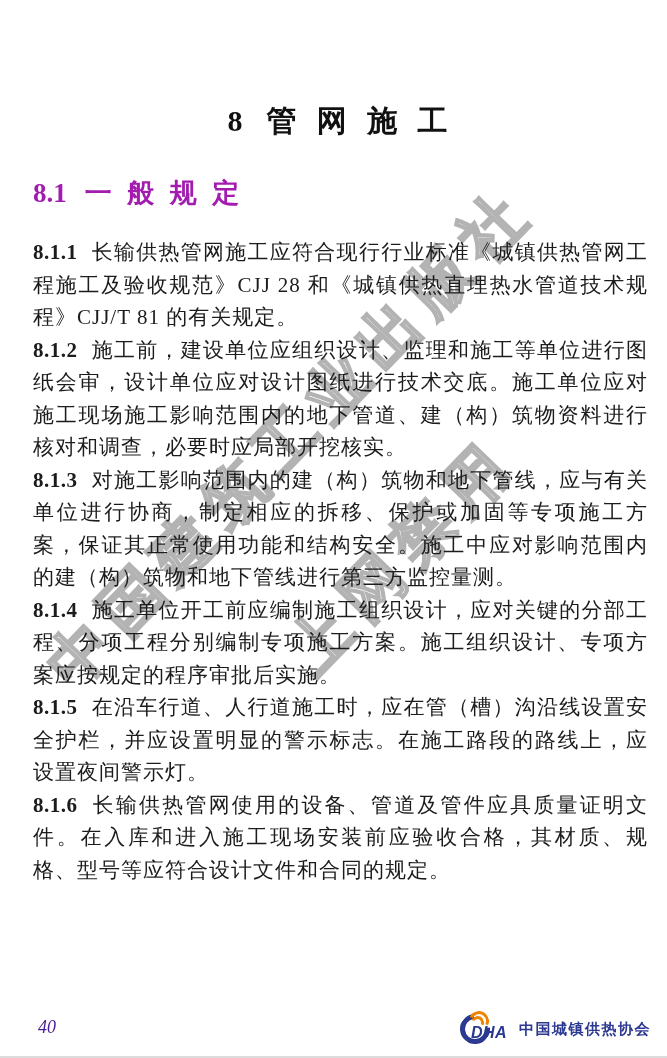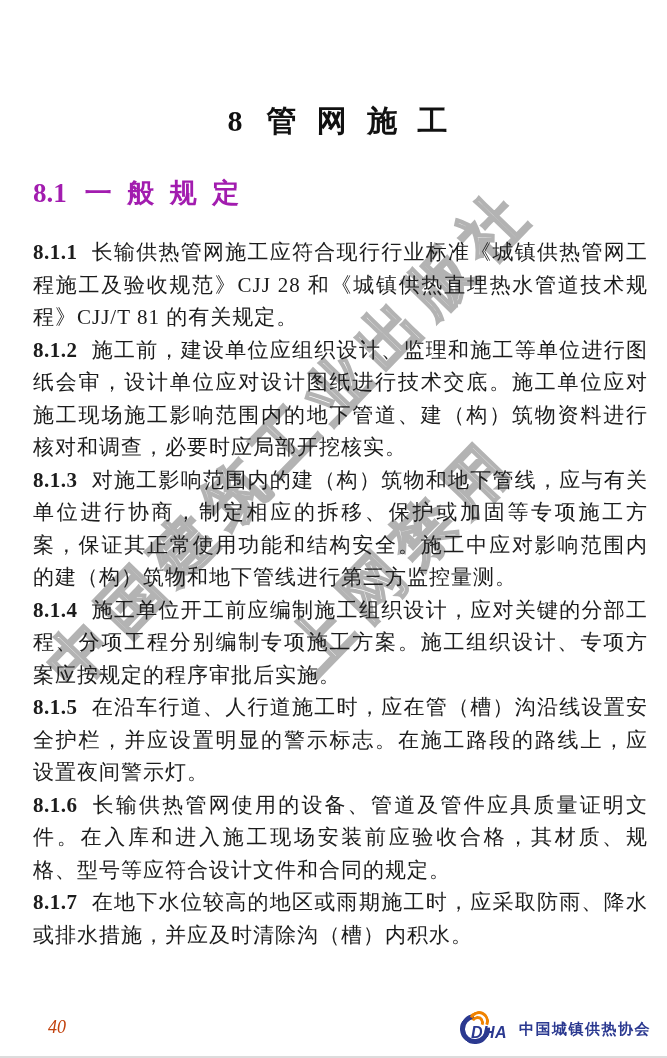--- a/index.html
+++ b/index.html
@@ -95,25 +95,25 @@
     font-family: "Liberation Serif", "DejaVu Serif", serif;
     font-weight: bold;
     letter-spacing: 0.5px;
     margin-right: 14px;
   }
 
   
   .page-num {
     position: absolute;
     z-index: 2;
-    left: 48px; bottom: 20px;
+    left: 38px; bottom: 20px;
     font-family: "Liberation Serif", "DejaVu Serif", serif;
     font-style: italic;
     font-size: 18px;
-    color: #c2410c;
+    color: #4c1d95;
   }
   .footer-logo {
     position: absolute;
     z-index: 2;
     right: 16px; bottom: 13px;
     display: flex;
     align-items: center;
     gap: 7px;
   }
   .logo-mark { position: relative; width: 52px; height: 32px; }
@@ -189,21 +189,20 @@
       <span class="num">8.1</span><span class="cjk">一 般 规 定</span>
     </div>
 
     <div class="clauses">
       <p><b class="cnum">8.1.1</b><span>长输供热管网施工应符合现行行业标准《城镇供热管网工程施工及验收规范》CJJ 28 和《城镇供热直埋热水管道技术规程》CJJ/T 81 的有关规定。</span></p>
       <p><b class="cnum">8.1.2</b><span>施工前，建设单位应组织设计、监理和施工等单位进行图纸会审，设计单位应对设计图纸进行技术交底。施工单位应对施工现场施工影响范围内的地下管道、建（构）筑物资料进行核对和调查，必要时应局部开挖核实。</span></p>
       <p><b class="cnum">8.1.3</b><span>对施工影响范围内的建（构）筑物和地下管线，应与有关单位进行协商，制定相应的拆移、保护或加固等专项施工方案，保证其正常使用功能和结构安全。施工中应对影响范围内的建（构）筑物和地下管线进行第三方监控量测。</span></p>
       <p><b class="cnum">8.1.4</b><span>施工单位开工前应编制施工组织设计，应对关键的分部工程、分项工程分别编制专项施工方案。施工组织设计、专项方案应按规定的程序审批后实施。</span></p>
       <p><b class="cnum">8.1.5</b><span>在沿车行道、人行道施工时，应在管（槽）沟沿线设置安全护栏，并应设置明显的警示标志。在施工路段的路线上，应设置夜间警示灯。</span></p>
       <p><b class="cnum">8.1.6</b><span>长输供热管网使用的设备、管道及管件应具质量证明文件。在入库和进入施工现场安装前应验收合格，其材质、规格、型号等应符合设计文件和合同的规定。</span></p>
-      <p><b class="cnum">8.1.7</b><span>在地下水位较高的地区或雨期施工时，应采取防雨、降水或排水措施，并应及时清除沟（槽）内积水。</span></p>
     </div>
 
   </div>
 
   <div class="page-num">40</div>
 
   <div class="footer-logo">
     <div class="logo-mark">
       <div class="swoosh"></div>
       <div class="arc arc-small"></div>

